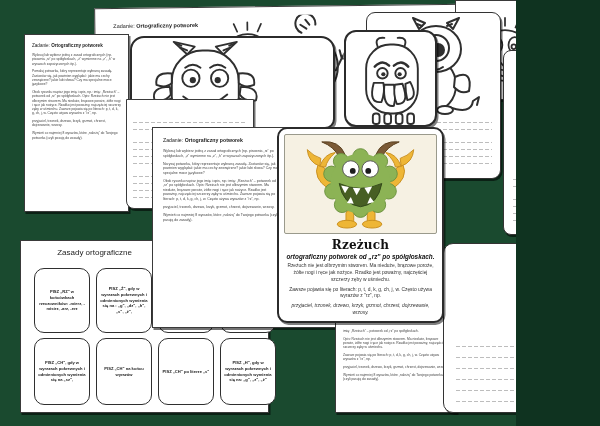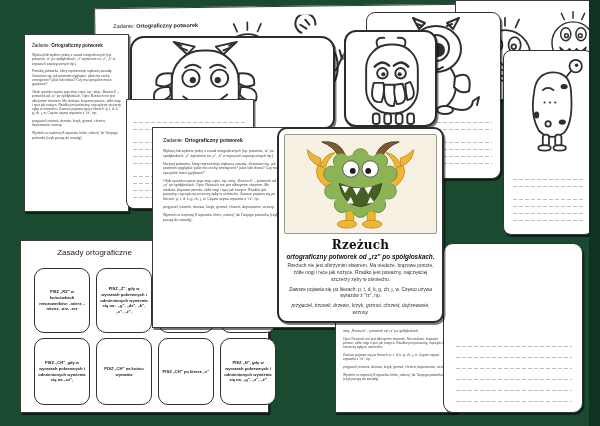--- a/index.html
+++ b/index.html
@@ -1,16 +1,16 @@
 <!DOCTYPE html>
 <html><head>
 <meta charset="utf-8">
 <style>
   html,body{margin:0;padding:0;background:#0f3320;}
-  .stage{position:relative;width:589px;height:426px;overflow:hidden;
+  .stage{position:relative;width:516px;height:426px;overflow:hidden;
          background:#1a4a2f;font-family:"Liberation Sans",sans-serif;color:#2e2e2e;}
   .sheet{position:absolute;background:#fff;box-shadow:1.5px 2px 0 rgba(0,0,0,.55);
          border:1px solid #3a3a3a;box-sizing:border-box;}
   .card{position:absolute;background:#fff;border:2px solid #2b2b2b;border-radius:12px;
         box-shadow:1.5px 2px 0 rgba(0,0,0,.5);box-sizing:border-box;}
   .doc-h{font-size:5px;color:#222;white-space:nowrap;}
   .doc-h .b{font-weight:bold;}
   .tiny p{font-size:3.3px;line-height:1.3;margin:0 0 3.5px 0;color:#444;}
   
   .lines{position:absolute;

